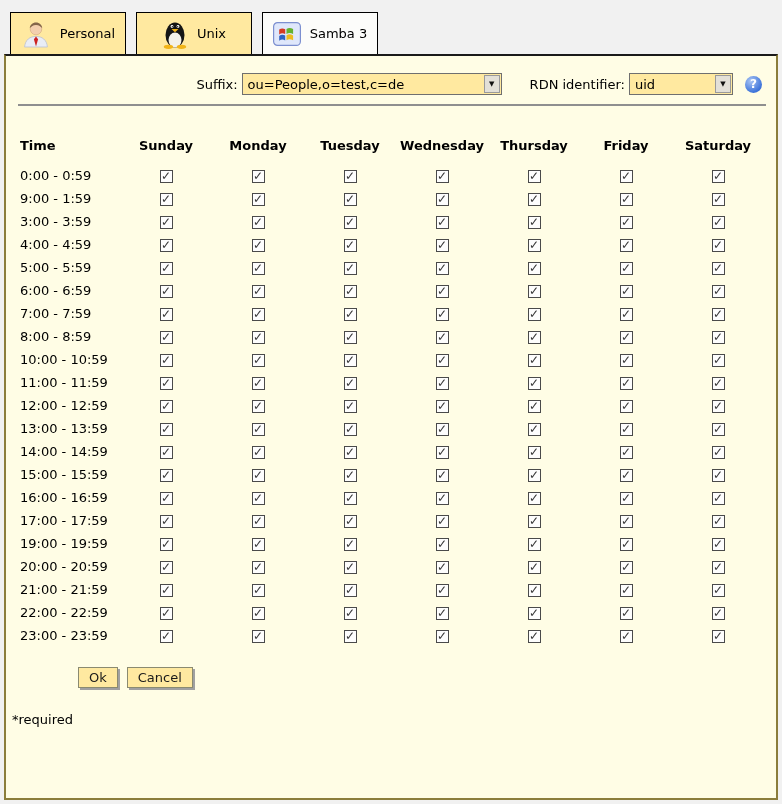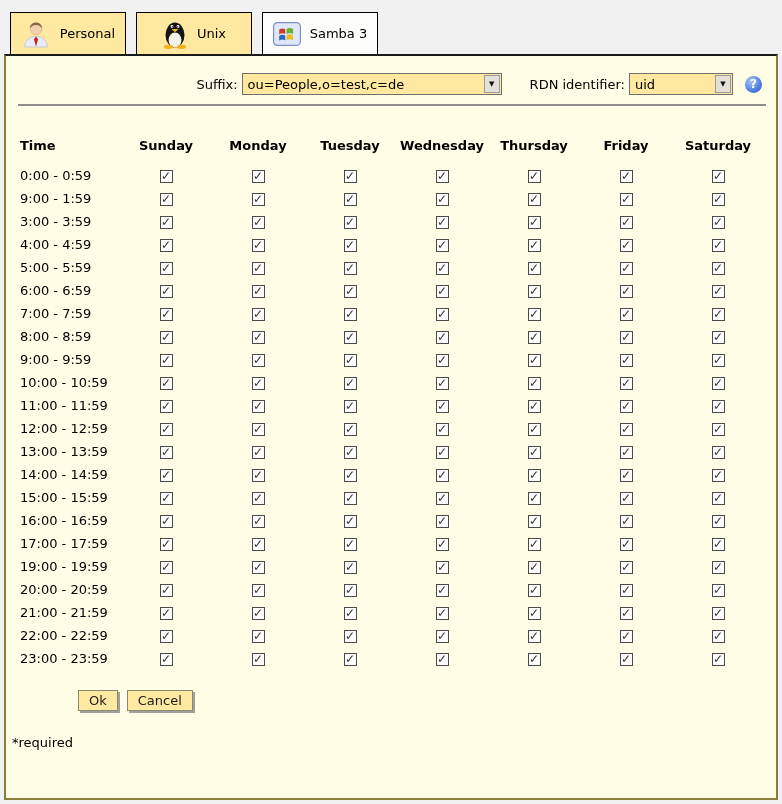--- a/index.html
+++ b/index.html
@@ -240,30 +240,20 @@
             <td class="col-time">8:00 - 8:59</td>
             <td class="col-day"><input type="checkbox" checked="" style=""></td>
             <td class="col-day"><input type="checkbox" checked="" style=""></td>
             <td class="col-day"><input type="checkbox" checked="" style=""></td>
             <td class="col-day"><input type="checkbox" checked="" style=""></td>
             <td class="col-day"><input type="checkbox" checked="" style=""></td>
             <td class="col-day"><input type="checkbox" checked="" style=""></td>
             <td class="col-day"><input type="checkbox" checked="" style=""></td>
           </tr>
           <tr>
-            <td class="col-time">9:00 - 9:59</td>
-            <td class="col-day"><input type="checkbox" checked="" style=""></td>
-            <td class="col-day"><input type="checkbox" checked="" style=""></td>
-            <td class="col-day"><input type="checkbox" checked="" style=""></td>
-            <td class="col-day"><input type="checkbox" checked="" style=""></td>
-            <td class="col-day"><input type="checkbox" checked="" style=""></td>
-            <td class="col-day"><input type="checkbox" checked="" style=""></td>
-            <td class="col-day"><input type="checkbox" checked="" style=""></td>
-          </tr>
-          <tr>
             <td class="col-time">10:00 - 10:59</td>
             <td class="col-day"><input type="checkbox" checked="" style=""></td>
             <td class="col-day"><input type="checkbox" checked="" style=""></td>
             <td class="col-day"><input type="checkbox" checked="" style=""></td>
             <td class="col-day"><input type="checkbox" checked="" style=""></td>
             <td class="col-day"><input type="checkbox" checked="" style=""></td>
             <td class="col-day"><input type="checkbox" checked="" style=""></td>
             <td class="col-day"><input type="checkbox" checked="" style=""></td>
           </tr>
           <tr>

